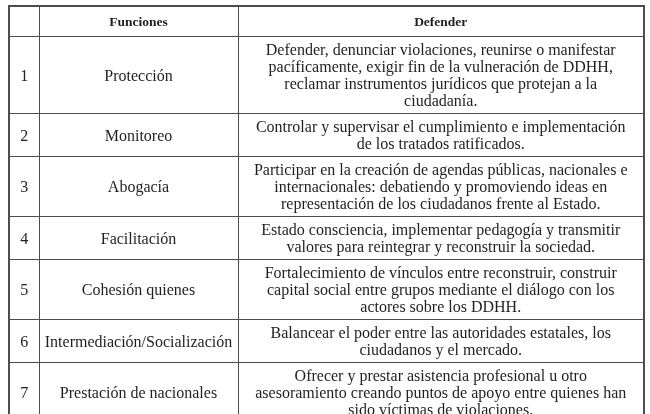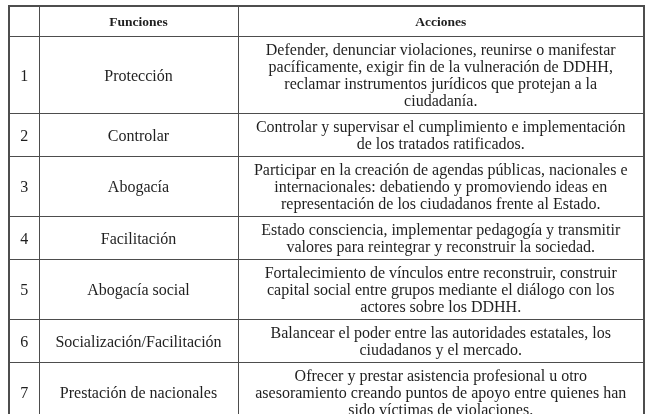--- a/index.html
+++ b/index.html
@@ -60,52 +60,52 @@
   <table class="funciones-table">
     <colgroup>
       <col class="col-num">
       <col class="col-func">
       <col class="col-acc">
     </colgroup>
     <thead>
       <tr>
         <th></th>
         <th>Funciones</th>
-        <th>Acciones</th>
+        <th>Defender</th>
       </tr>
     </thead>
     <tbody id="table-body">
         <tr>
           <td class="cell-num">1</td>
           <td class="cell-funcion">Protección</td>
           <td class="cell-accion">Defender, denunciar violaciones, reunirse o manifestar pacíficamente, exigir fin de la vulneración de DDHH, reclamar instrumentos jurídicos que protejan a la ciudadanía.</td>
         </tr>
         <tr>
           <td class="cell-num">2</td>
-          <td class="cell-funcion">Controlar</td>
+          <td class="cell-funcion">Monitoreo</td>
           <td class="cell-accion">Controlar y supervisar el cumplimiento e implementación de los tratados ratificados.</td>
         </tr>
         <tr>
           <td class="cell-num">3</td>
           <td class="cell-funcion">Abogacía</td>
           <td class="cell-accion">Participar en la creación de agendas públicas, nacionales e internacionales: debatiendo y promoviendo ideas en representación de los ciudadanos frente al Estado.</td>
         </tr>
         <tr>
           <td class="cell-num">4</td>
           <td class="cell-funcion">Facilitación</td>
           <td class="cell-accion">Estado consciencia, implementar pedagogía y transmitir valores para reintegrar y reconstruir la sociedad.</td>
         </tr>
         <tr>
           <td class="cell-num">5</td>
-          <td class="cell-funcion">Abogacía social</td>
+          <td class="cell-funcion">Cohesión quienes</td>
           <td class="cell-accion">Fortalecimiento de vínculos entre reconstruir, construir capital social entre grupos mediante el diálogo con los actores sobre los DDHH.</td>
         </tr>
         <tr>
           <td class="cell-num">6</td>
-          <td class="cell-funcion">Socialización/Facilitación</td>
+          <td class="cell-funcion">Intermediación/Socialización</td>
           <td class="cell-accion">Balancear el poder entre las autoridades estatales, los ciudadanos y el mercado.</td>
         </tr>
         <tr>
           <td class="cell-num">7</td>
           <td class="cell-funcion">Prestación de nacionales</td>
           <td class="cell-accion">Ofrecer y prestar asistencia profesional u otro asesoramiento creando puntos de apoyo entre quienes han sido víctimas de violaciones.</td>
         </tr>
       </tbody>
   </table>
 </div>

